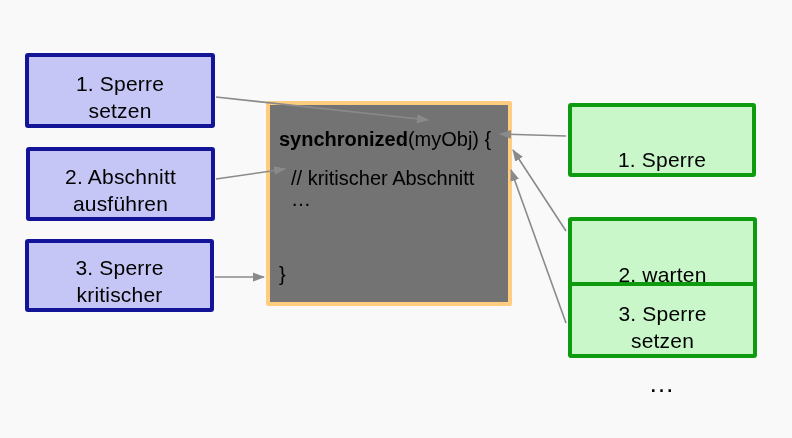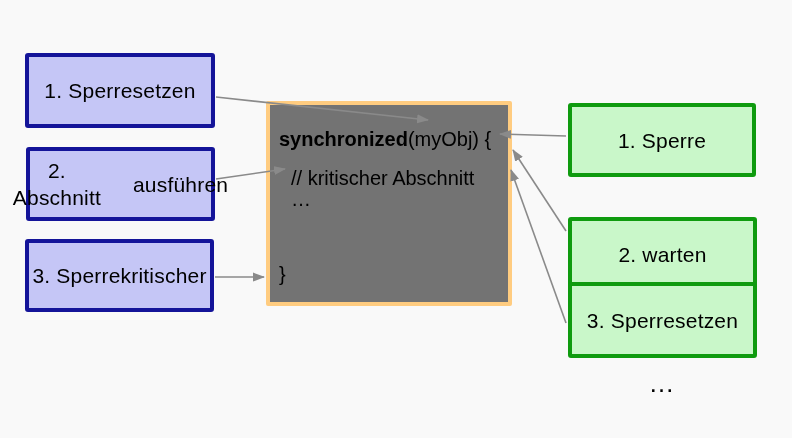--- a/index.html
+++ b/index.html
@@ -19,23 +19,23 @@
     position: absolute;
     inset: 0;
     width: 792px;
     height: 438px;
   }
   .box {
     position: absolute;
     box-sizing: border-box;
     border-radius: 3px;
     display: flex;
-    flex-direction: row;
+    flex-direction: column;
     align-items: center;
-    justify-content: center;
+    justify-content: flex-end;
     text-align: center;
     font-size: 21px;
     line-height: 27px;
     letter-spacing: 0.2px;
   }
   .box-purple {
     background: #c5c6f6;
     border: 4px solid #141499;
   }
   .box-green {
@@ -73,21 +73,21 @@
     font-size: 26px;
     line-height: 30px;
   }
   svg.arrows {
     position: absolute;
     inset: 0;
     pointer-events: none;
   }
   
   #pbox-1 { left: 25px;  top: 53px;  width: 190px; height: 75px; }
-  #pbox-2 { left: 26px;  top: 147px; width: 189px; height: 74px; gap: 32px; }
+  #pbox-2 { left: 26px;  top: 147px; width: 189px; height: 74px; }
   #pbox-3 { left: 25px;  top: 239px; width: 189px; height: 73px; }
   #gbox-1 { left: 568px; top: 103px; width: 188px; height: 74px; }
   #gbox-2 { left: 568px; top: 190px; width: 189px; height: 75px; margin-top: 27px; }
   #gbox-3 { left: 568px; top: 282px; width: 189px; height: 76px; }
 </style>
 </head>
 <body>
 
 <div class="stage">
 

